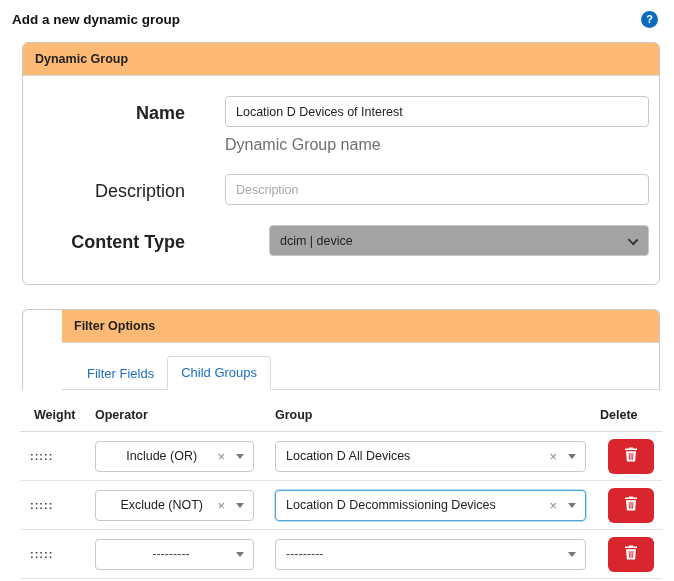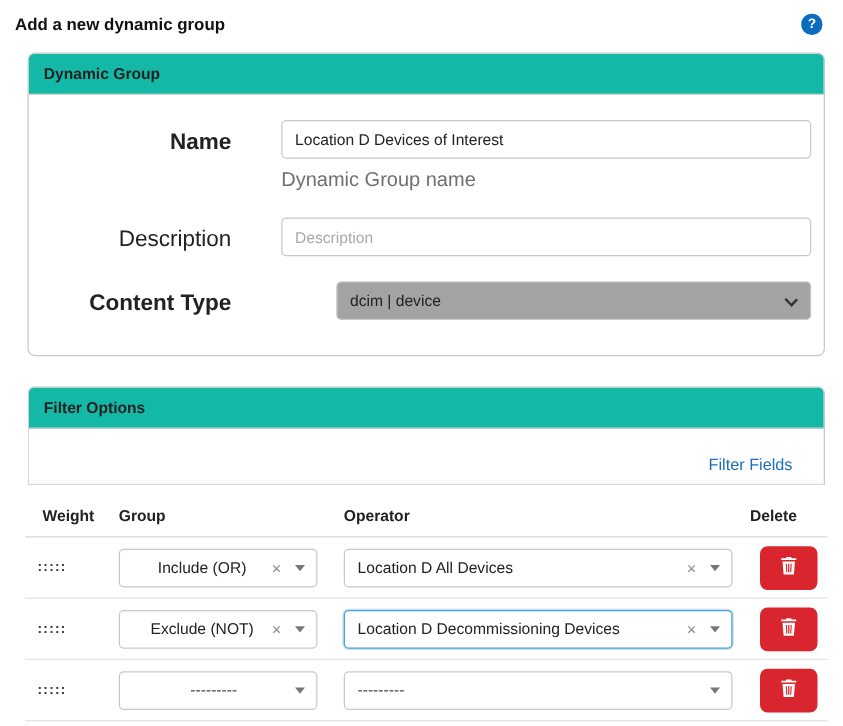--- a/index.html
+++ b/index.html
@@ -38,21 +38,21 @@
 
   
   .panel {
     margin: 4px 14px 0 22px;
     border: 1px solid #c9c9c9;
     border-radius: 6px;
     background: #fff;
     overflow: hidden;
   }
   .panel-header {
-    background: #14b8a6;
+    background: #fdba74;
     border-bottom: 1px solid #d6d6d6;
     padding: 9px 12px;
     font-size: 12.5px;
     font-weight: bold;
     color: #222;
   }
 
   
   .panel-body { padding: 20px 10px 24px 0; }
   .form-row { display: flex; margin-bottom: 20px; }
@@ -106,37 +106,36 @@
     border-bottom: 2px solid #333;
     transform: rotate(45deg) scale(1, 0.9);
   }
 
   
   .tab-strip {
     display: flex;
     align-items: flex-end;
     padding: 12px 12px 0 12px;
     border-bottom: 1px solid #d9d9d9;
-    flex-direction: column;
   }
   .tab {
     font-size: 13px;
     color: #1a6fc0;
     padding: 8px 13px 9px 13px;
     cursor: pointer;
     position: relative;
     bottom: -1px;
   }
   .tab.active {
     border: 1px solid #d9d9d9;
     border-bottom: 1px solid #fff;
     border-radius: 4px 4px 0 0;
     background: #fff;
   }
-  .panel.tabs-panel { border-bottom: none; border-radius: 6px 6px 0 0; }
+  .panel.tabs-panel { border-bottom: none; border-radius: 6px 6px 0 0; padding-left: 39px; }
 
   
   .cg-table { margin: 18px 12px 0 20px; font-size: 12.5px; }
   .cg-row {
     display: grid;
     grid-template-columns: 75px 180px 325px 1fr;
     align-items: center;
   }
   .cg-head {
     font-weight: bold;
@@ -246,29 +245,30 @@
       </div>
     </div>
 
   </div>
 </section>
 
 <section class="panel tabs-panel" style="margin-top:24px;">
   <div class="panel-header">Filter Options</div>
   <div class="tab-strip">
     <div class="tab">Filter Fields</div>
+    <div class="tab active">Child Groups</div>
   </div>
 </section>
 
 <div class="cg-table">
 
   <div class="cg-row cg-head">
     <div>Weight</div>
+    <div>Operator</div>
     <div>Group</div>
-    <div>Operator</div>
     <div>Delete</div>
   </div>
 
   <div class="cg-row cg-body-row">
     <div class="drag-handle">:::::</div>
     <div>
       <div class="select-box op">
         <span class="select-value">Include (OR)</span>
         <span class="clear-x">×</span>
         <span class="caret-down"></span>

